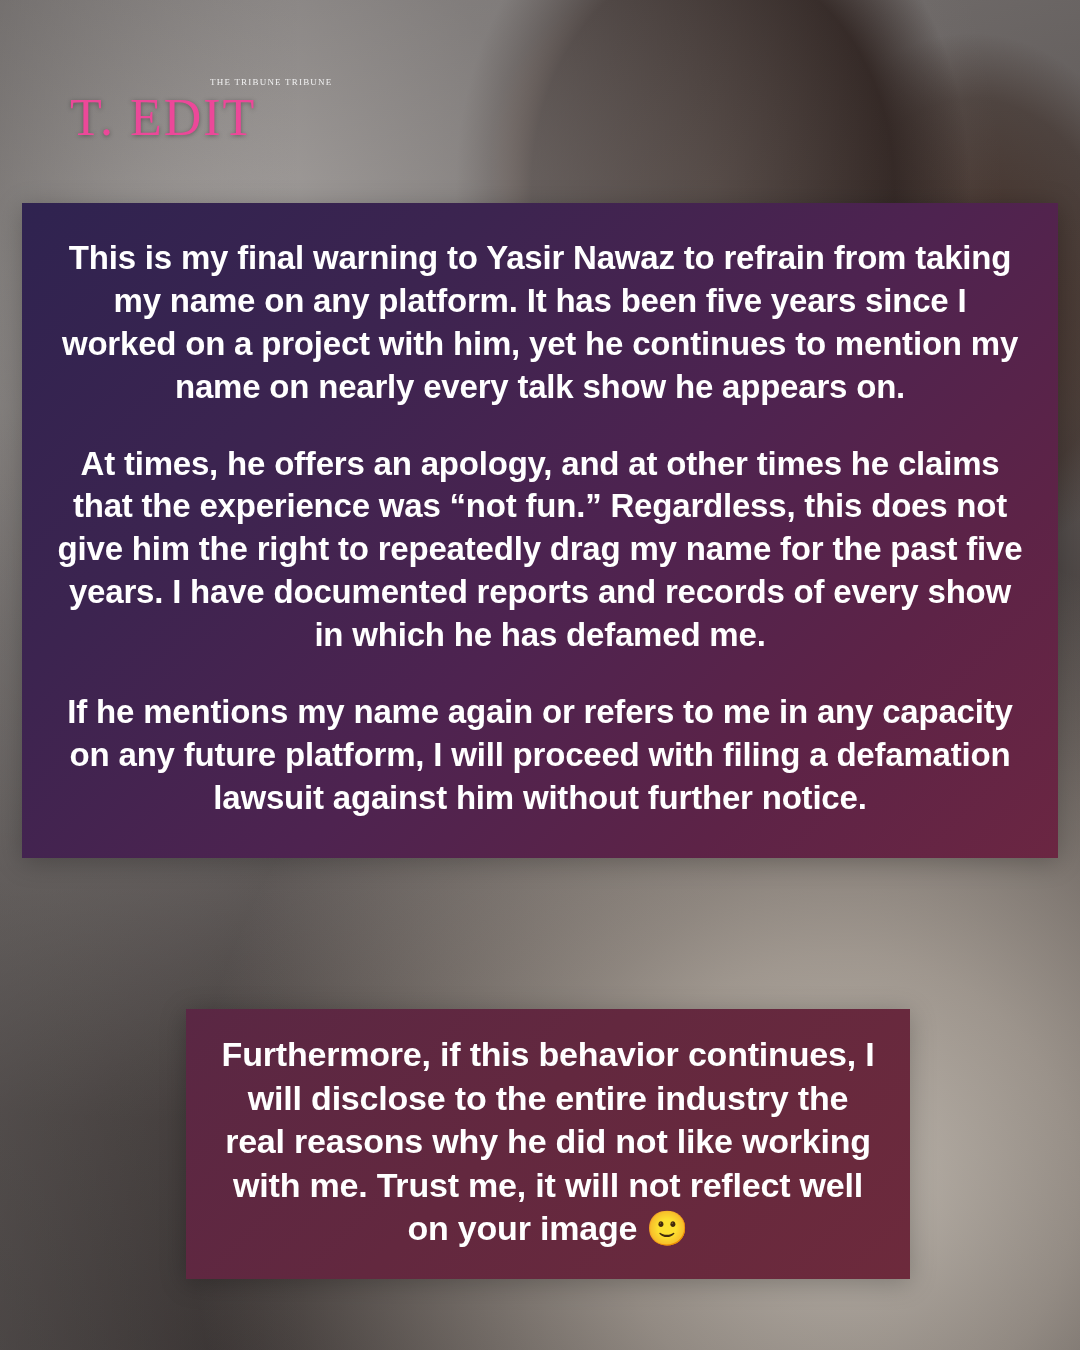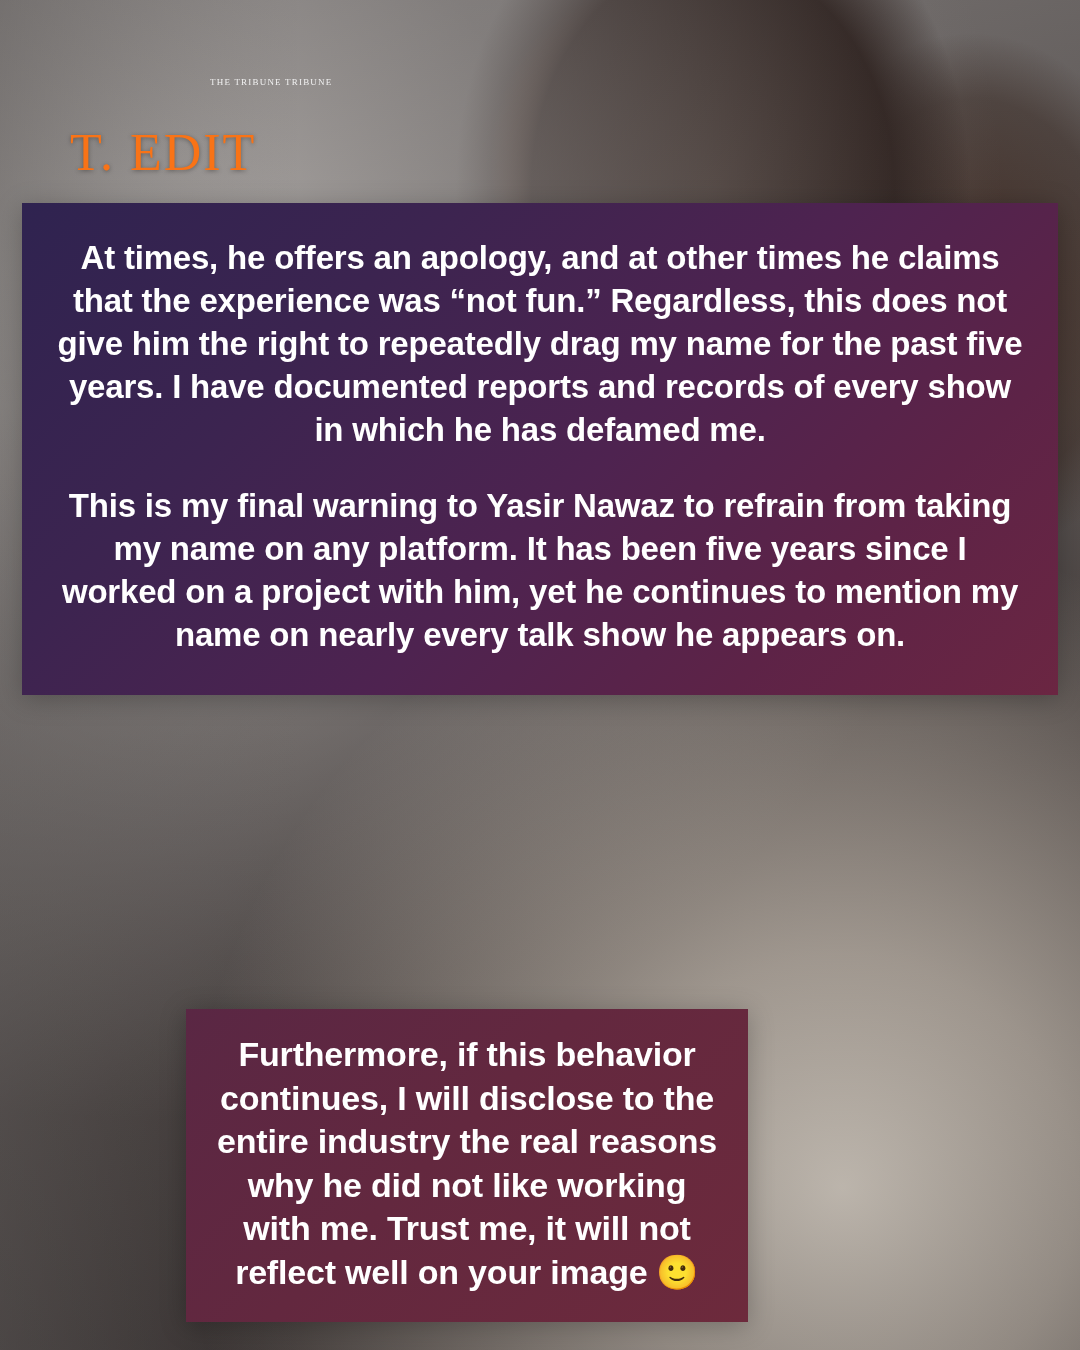--- a/index.html
+++ b/index.html
@@ -57,23 +57,22 @@
     top: 92px;
     color: #ffffff;
     line-height: 1;
     user-select: none;
   }
   .logo-main {
     font-family: "Liberation Serif", serif;
     font-size: 52px;
     letter-spacing: 2px;
     font-weight: 400;
-    color: #f97316;
+    color: #ec4899;
     text-shadow: 0 1px 4px rgba(0,0,0,0.35);
-    margin-top: 35px;
   }
   .logo-sub {
     position: absolute;
     left: 140px;
     top: -14px;
     font-family: "Liberation Serif", serif;
     font-size: 9px;
     letter-spacing: 1.2px;
     color: #f2f2f2;
     white-space: nowrap;
@@ -102,21 +101,21 @@
     line-height: 1.30;
     letter-spacing: -0.2px;
   }
   .card-main p + p {
     margin-top: 34px;
   }
 
   .card-second {
     left: 186px;
     top: 1009px;
-    width: 562px;
+    width: 724px;
     padding: 24px 30px 28px 30px;
     background: linear-gradient(135deg, #5a2744 0%, #63283f 45%, #6d2a3c 100%);
     box-shadow: 0 4px 24px rgba(0,0,0,0.25);
   }
   .card-second p {
     margin: 0;
     font-size: 34px;
     line-height: 1.28;
     letter-spacing: -0.2px;
   }
@@ -129,21 +128,22 @@
   <div class="photo"></div>
   <div class="photo-left"></div>
   <div class="photo-veil"></div>
 
   <div class="logo">
     <div class="logo-main">T. EDIT</div>
     <div class="logo-sub">THE TRIBUNE TRIBUNE</div>
   </div>
 
   <div class="card card-main">
+    <p>This is my final warning to Yasir Nawaz to refrain from taking my name on any platform. It has been five years since I worked on a project with him, yet he continues to mention my name on nearly every talk show he appears on.</p>
     <p>At times, he offers an apology, and at other times he claims that the experience was “not fun.” Regardless, this does not give him the right to repeatedly drag my name for the past five years. I have documented reports and records of every show in which he has defamed me.</p>
-    <p>This is my final warning to Yasir Nawaz to refrain from taking my name on any platform. It has been five years since I worked on a project with him, yet he continues to mention my name on nearly every talk show he appears on.</p>
+    <p>If he mentions my name again or refers to me in any capacity on any future platform, I will proceed with filing a defamation lawsuit against him without further notice.</p>
   </div>
 
   <div class="card card-second">
     <p>Furthermore, if this behavior continues, I will disclose to the entire industry the real reasons why he did not like working with me. Trust me, it will not reflect well on your image 🙂</p>
   </div>
 
 </div>
 
 </body></html>

